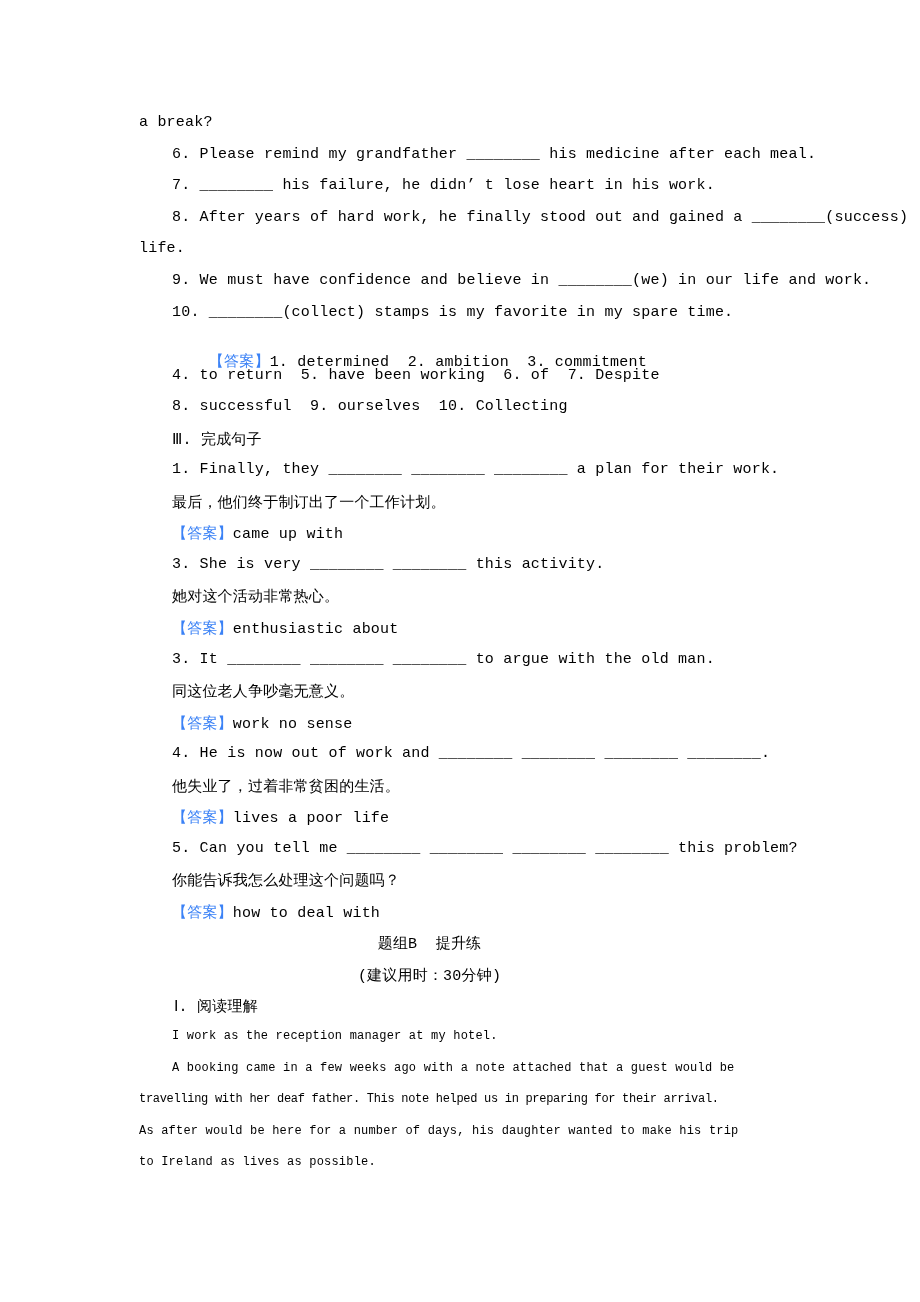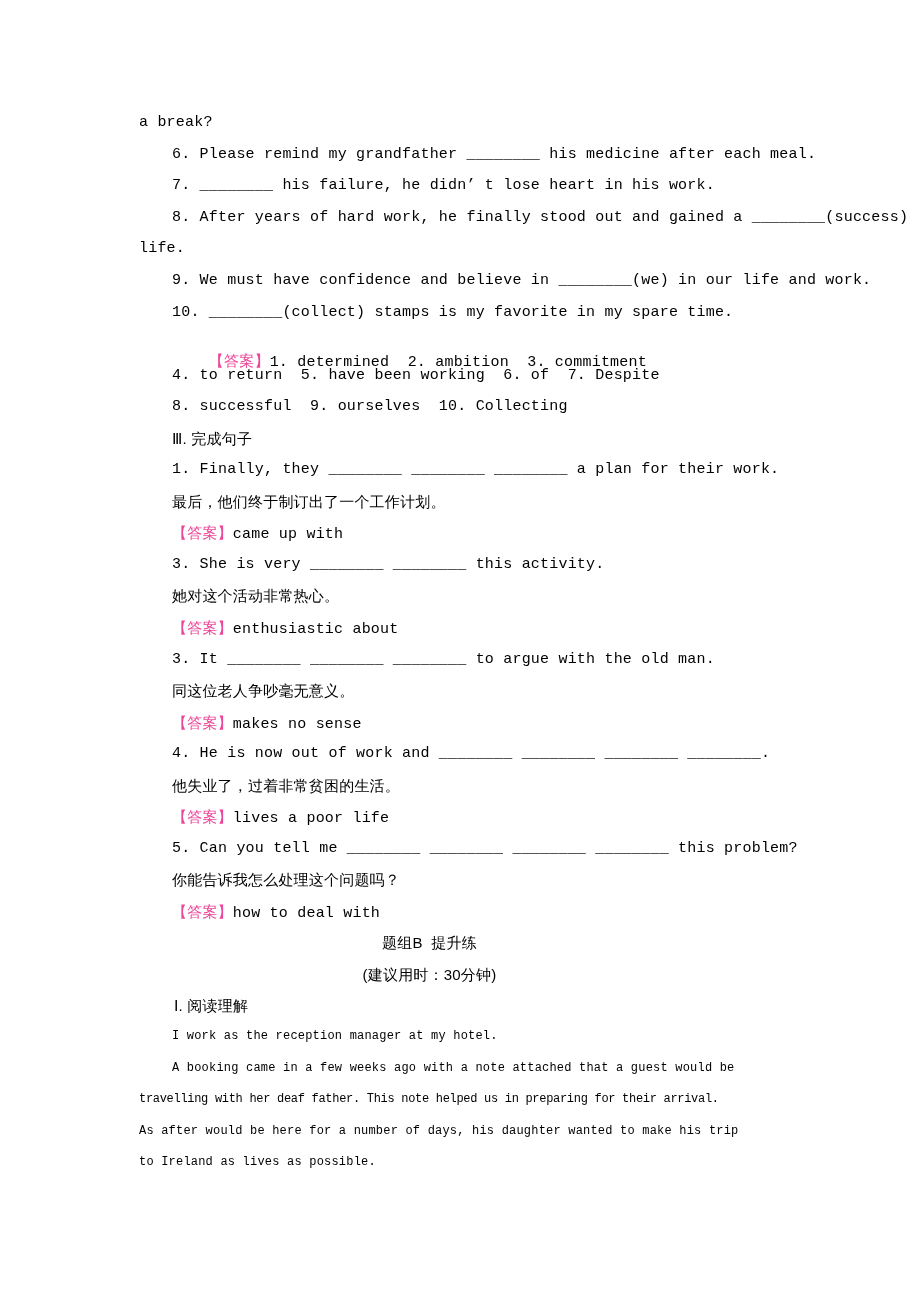--- a/index.html
+++ b/index.html
@@ -1,23 +1,23 @@
 <!DOCTYPE html>
 <html><head>
 <meta charset="utf-8">
 <style>
   html, body { margin: 0; padding: 0; background: #ffffff; }
   body { width: 920px; height: 1302px; position: relative; overflow: hidden;
          font-family: "Liberation Serif", "DejaVu Serif", serif; color: #000; }
   .line { position: absolute; left: 0; font-size: 15px; white-space: pre; letter-spacing: 0.2px;
           font-family: "Liberation Mono", "DejaVu Sans Mono", monospace; }
-  .cjk { font-family: Liberation Sans, sans-serif; font-size: 15px; }
+  .cjk { font-family: Liberation Mono, monospace; font-size: 15px; }
   .x0 { left: 139px; text-align: center; }
   .x1 { left: 172px; }
-  .ans { color: #ec4899; font-family: Liberation Mono, monospace; }
+  .ans { color: #3b82f6; font-family: Liberation Mono, monospace; }
   .center { left: 0; width: 859px; text-align: center; }
   .para { font-family: "Liberation Mono", "DejaVu Sans Mono", monospace; font-size: 12px; }
 </style>
 </head>
 <body>
 
 <div>
   <div class="line x0" style="top:114px">a break?</div>
   <div class="line x1" style="top:146px">6. Please remind my grandfather ________ his medicine after each meal.</div>
   <div class="line x1" style="top:177px">7. ________ his failure, he didn’ t lose heart in his work.</div>
@@ -37,21 +37,21 @@
   <div class="line x1" style="top:461px">1. Finally, they ________ ________ ________ a plan for their work.</div>
   <div class="line x1 cjk" style="top:493px">最后，他们终于制订出了一个工作计划。</div>
   <div class="line x1" style="top:524px"><span class="ans cjk">【答案】</span><span>came up with</span></div>
 
   <div class="line x1" style="top:556px">3. She is very ________ ________ this activity.</div>
   <div class="line x1 cjk" style="top:587px">她对这个活动非常热心。</div>
   <div class="line x1" style="top:619px"><span class="ans cjk">【答案】</span><span>enthusiastic about</span></div>
 
   <div class="line x1" style="top:651px">3. It ________ ________ ________ to argue with the old man.</div>
   <div class="line x1 cjk" style="top:682px">同这位老人争吵毫无意义。</div>
-  <div class="line x1" style="top:714px"><span class="ans cjk">【答案】</span><span>makes no sense</span></div>
+  <div class="line x1" style="top:714px"><span class="ans cjk">【答案】</span><span>work no sense</span></div>
 
   <div class="line x1" style="top:745px">4. He is now out of work and ________ ________ ________ ________.</div>
   <div class="line x1 cjk" style="top:777px">他失业了，过着非常贫困的生活。</div>
   <div class="line x1" style="top:808px"><span class="ans cjk">【答案】</span><span>lives a poor life</span></div>
 
   <div class="line x1" style="top:840px">5. Can you tell me ________ ________ ________ ________ this problem?</div>
   <div class="line x1 cjk" style="top:871px">你能告诉我怎么处理这个问题吗？</div>
   <div class="line x1" style="top:903px"><span class="ans cjk">【答案】</span><span>how to deal with</span></div>
 
   <div class="line center cjk" style="top:934px">题组B  提升练</div>

